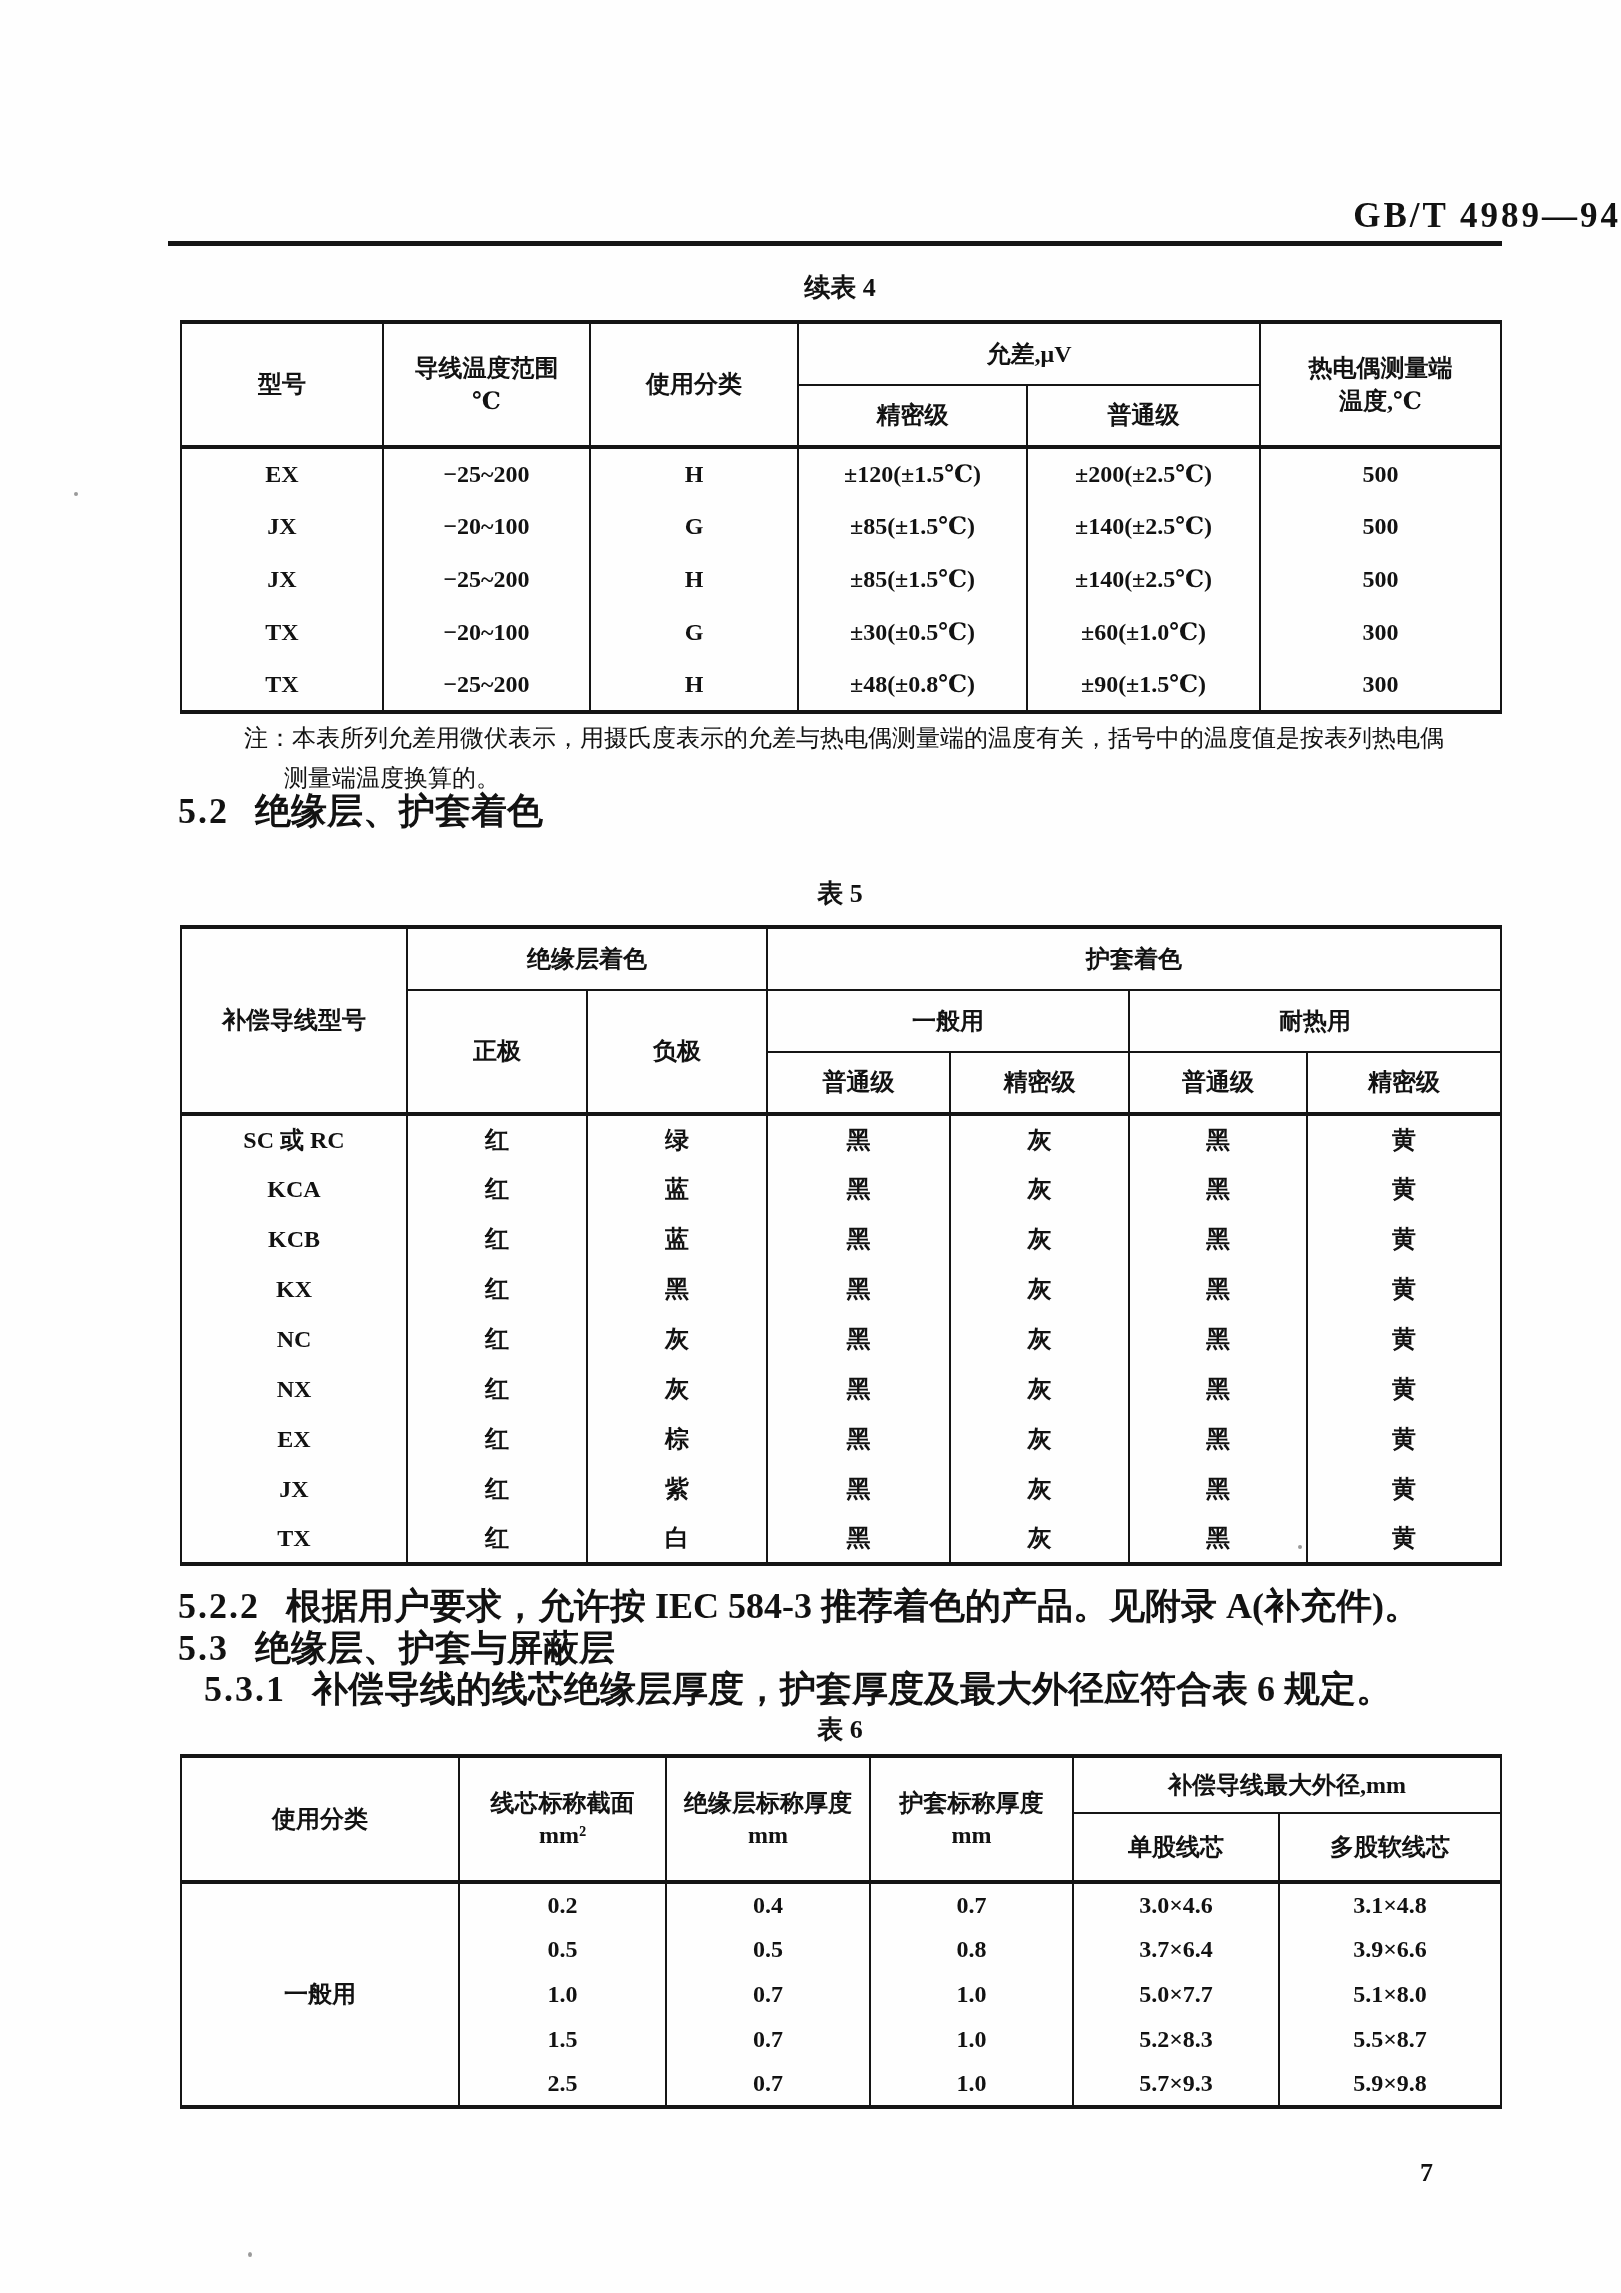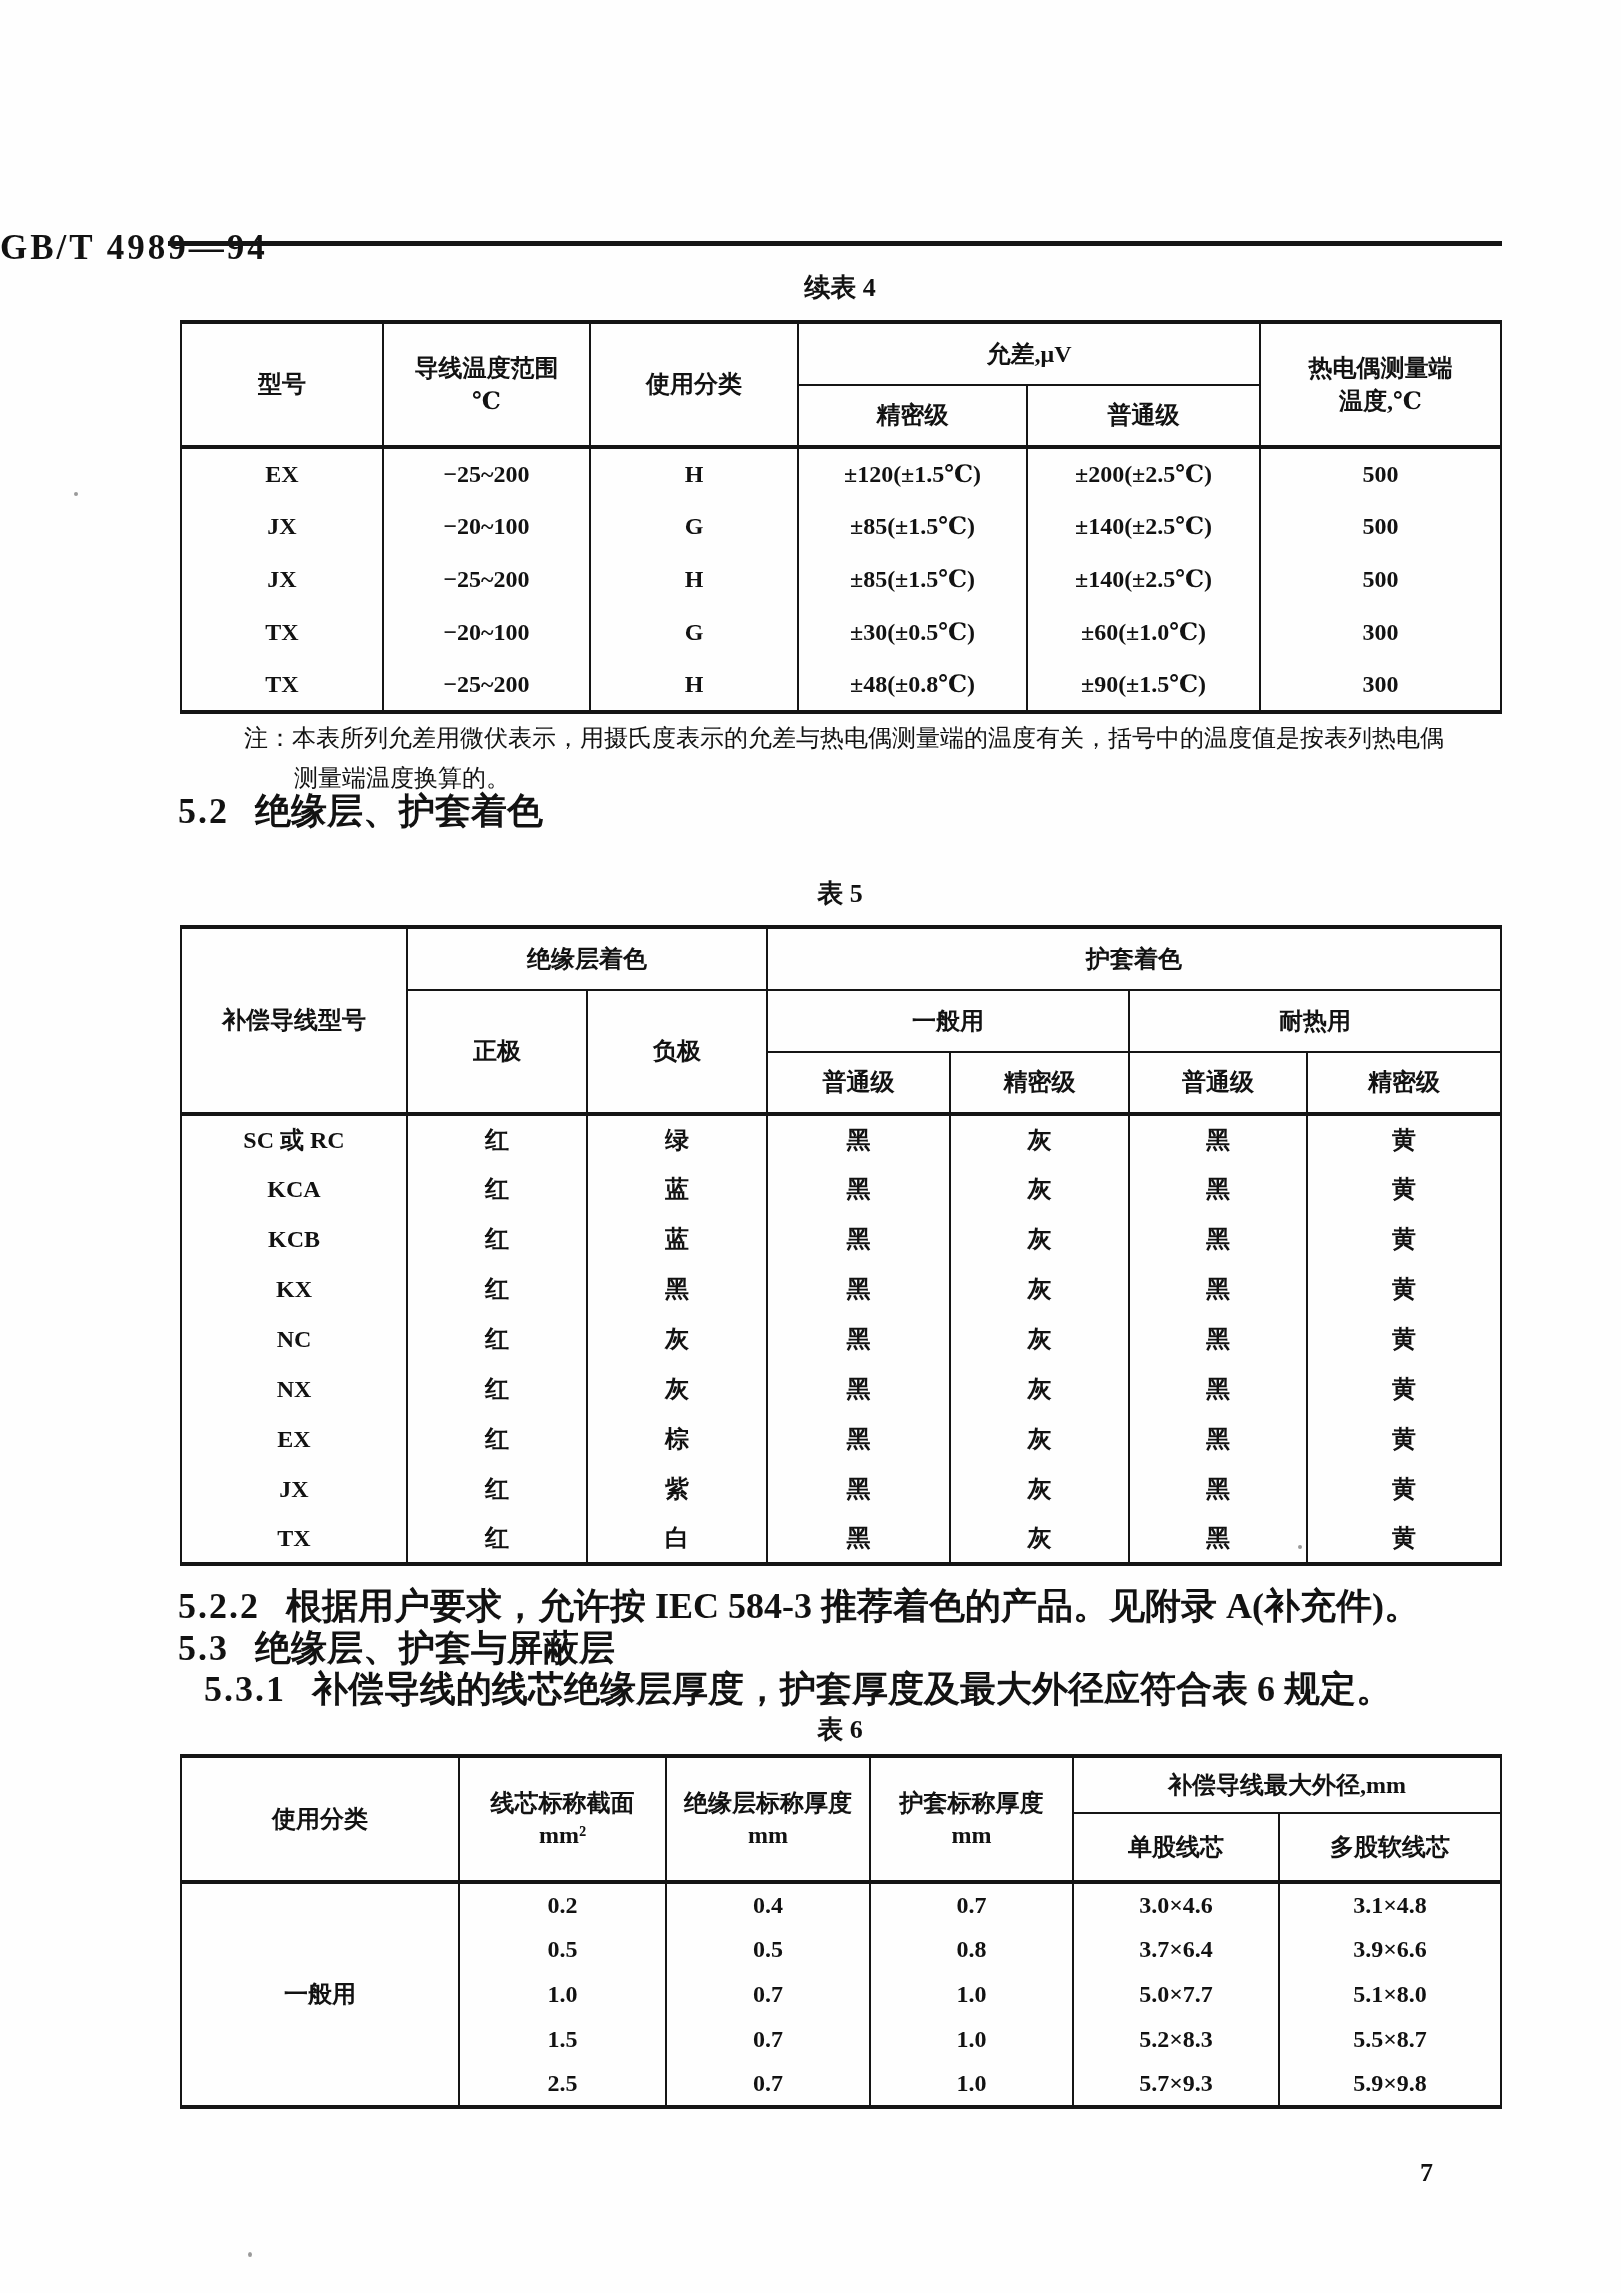--- a/index.html
+++ b/index.html
@@ -9,25 +9,24 @@
     width: 1621px;
     height: 2293px;
     background: #fefefe;
     color: #121212;
     font-family: "Liberation Serif", "DejaVu Serif", serif;
     overflow: hidden;
   }
   .doc-header {
     position: absolute;
     top: 196px; left: 0; width: 100%;
-    text-align: left;
+    text-align: right;
     font-size: 35px;
     font-weight: bold;
     letter-spacing: 3px;
-    margin-top: 32px;
   }
   .header-rule {
     position: absolute;
     top: 241px; left: 168px;
     width: 1334px; height: 5px;
     background: #151515;
   }
   .tbl-caption {
     position: absolute;
     left: 180px; width: 1320px;
@@ -77,21 +76,21 @@
   .t6 tbody tr { height: 45px; }
 
   .note {
     position: absolute;
     top: 718px; left: 244px; width: 1290px;
     font-size: 24px;
     font-weight: 500;
     line-height: 40px;
   }
   .note .row1 { white-space: nowrap; }
-  .note .row2 { margin-left: 50px; }
+  .note .row2 { margin-left: 40px; }
 
   .section {
     position: absolute;
     left: 178px; width: 1330px;
     font-size: 36px;
     font-weight: 700;
     white-space: nowrap;
   }
   .section .sec-num { display: inline-block; margin-right: 26px; letter-spacing: 2px; }
   .sec-52  { top: 787px; }

